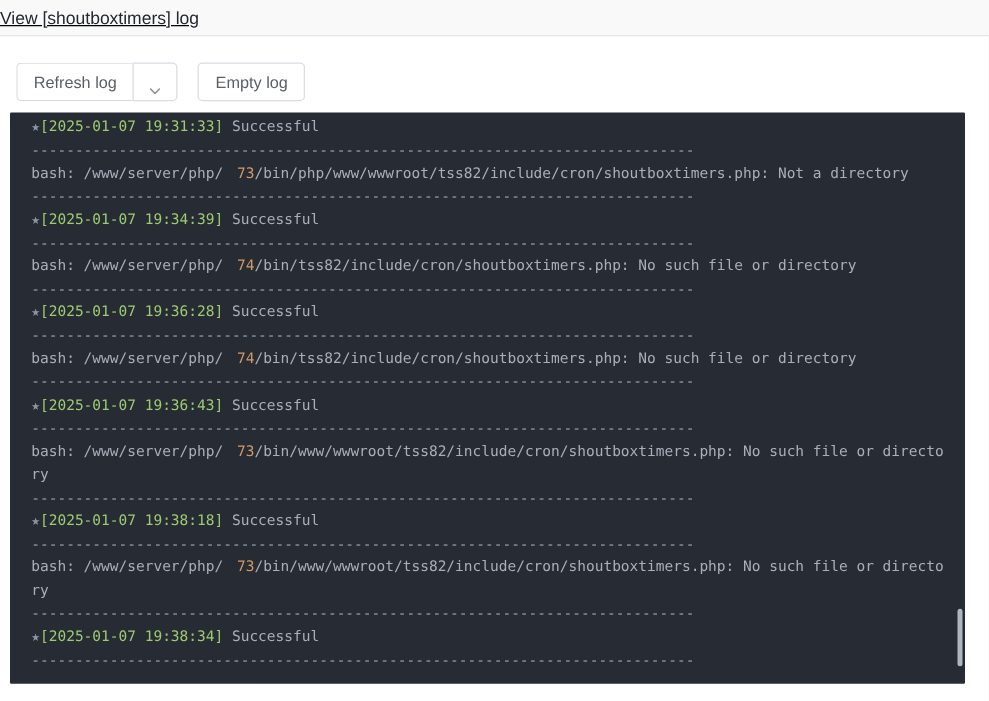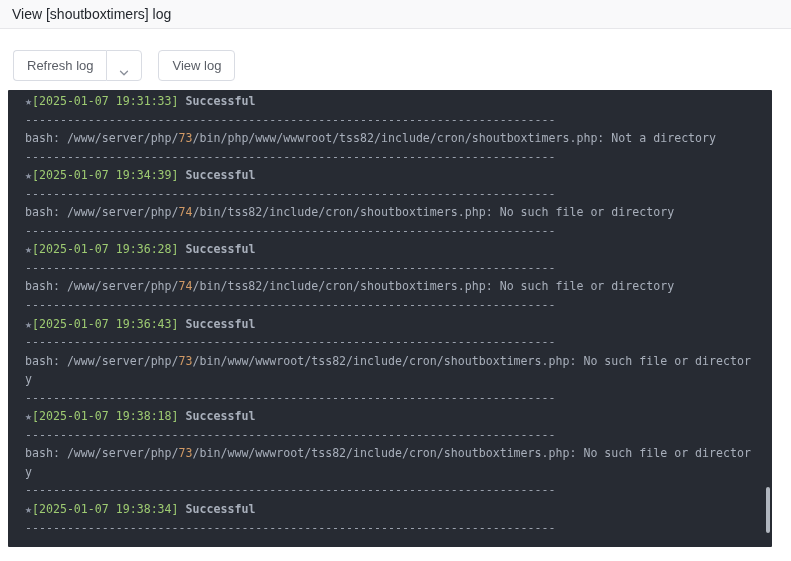--- a/index.html
+++ b/index.html
@@ -4,21 +4,21 @@
 <style>
   * { margin: 0; padding: 0; box-sizing: border-box; }
   html, body { width: 791px; height: 561px; background: #ffffff; overflow: hidden; }
   body { font-family: "Liberation Sans", sans-serif; position: relative; }
 
   .page { position: relative; width: 791px; height: 561px; background: #ffffff; }
 
   .dialog-header {
     position: absolute; top: 0; left: 0; width: 791px; height: 29px;
     background: #f9f9fa; border-bottom: 1px solid #e7e7ea;
-    display: flex; align-items: center; padding-left: 12px;
+    display: flex; align-items: center; padding-left: 0; text-decoration: underline;
   }
   .dialog-title { font-size: 14px; color: #24282e; }
 
   .toolbar {
     position: absolute; top: 50px; left: 13px;
     display: flex; align-items: center; gap: 16px; height: 31px;
   }
   .btn {
     height: 31px; background: #ffffff; border: 1px solid #d9dce3;
     border-radius: 4px; color: #5a5e66; font-size: 13px;
@@ -41,23 +41,23 @@
   .log {
     font-family: "DejaVu Sans Mono", monospace;
     font-size: 11.6px; line-height: 18.55px;
     color: #a8afbb;
     padding: 2px 0 0 17px;
     width: calc(104.6ch + 17px);
     white-space: pre-wrap; word-break: break-all;
   }
   .log .star { color: #8d95a4; }
   .log .ts { color: #9ecb72; text-align: center; }
-  .log .status { color: #a8afbb; font-weight: bold; }
+  .log .status { color: #a8afbb; }
   .log .sep { color: #9aa1ad; }
-  .log .ver { color: #d19a66; }
+  .log .ver { color: #d19a66; margin-left: 11px; }
 
   .scroll-thumb {
     position: absolute; right: 2px; top: 397px; width: 4px; height: 46px;
     background: #b0b6bf; border-radius: 2px;
   }
 </style>
 </head>
 <body>
 
 <div class="page">
@@ -70,21 +70,21 @@
     <div class="split">
       <button class="btn main">Refresh log</button>
       <button class="btn caret">
         <span class="chev">
           <svg width="12" height="12" viewBox="0 0 12 12">
               <path d="M2.5 4.2 L6 7.8 L9.5 4.2" stroke="#8a8f99" stroke-width="1.3" fill="none" stroke-linecap="round" stroke-linejoin="round"></path>
             </svg>
         </span>
       </button>
     </div>
-    <button class="btn">View log</button>
+    <button class="btn">Empty log</button>
   </div>
 
   <div class="log-panel">
     <pre class="log" id="log-content"><span class="star">★</span><span class="ts">[2025-01-07 19:31:33]</span><span class="status"> Successful</span>
 <span class="sep">----------------------------------------------------------------------------</span>
 <span>bash: /www/server/php/</span><span class="ver">73</span><span>/bin/php/www/wwwroot/tss82/include/cron/shoutboxtimers.php: Not a directory</span>
 <span class="sep">----------------------------------------------------------------------------</span>
 <span class="star">★</span><span class="ts">[2025-01-07 19:34:39]</span><span class="status"> Successful</span>
 <span class="sep">----------------------------------------------------------------------------</span>
 <span>bash: /www/server/php/</span><span class="ver">74</span><span>/bin/tss82/include/cron/shoutboxtimers.php: No such file or directory</span>

